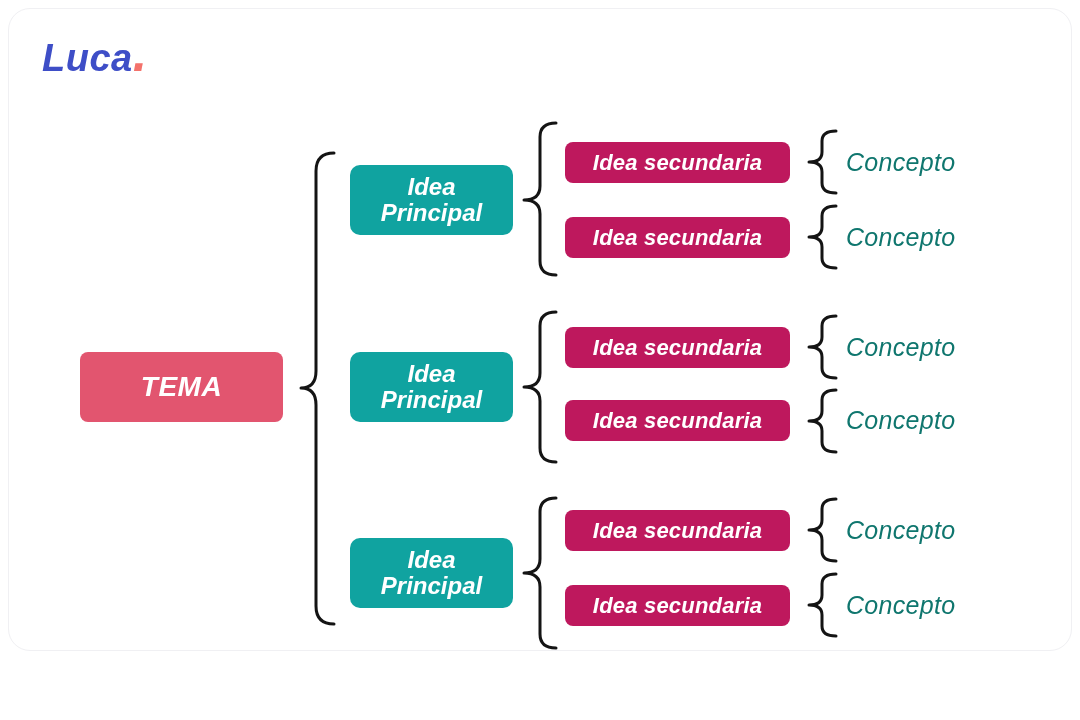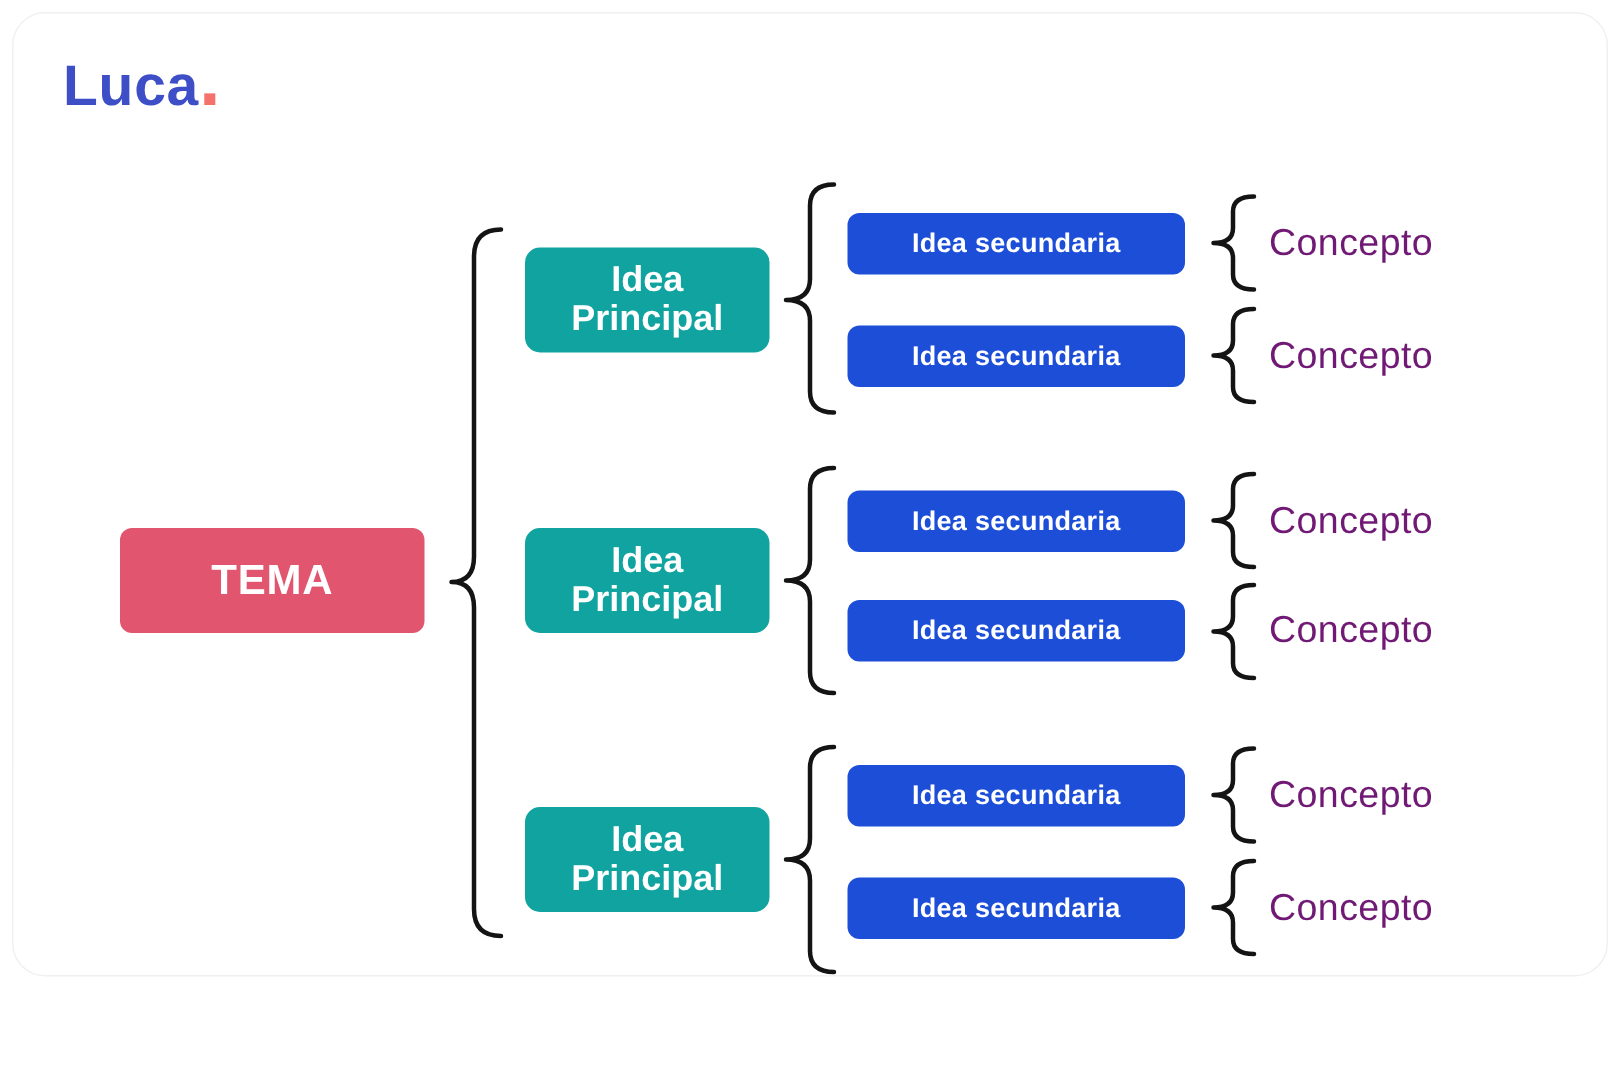--- a/index.html
+++ b/index.html
@@ -7,20 +7,21 @@
     padding: 0;
     background: #ffffff;
     font-family: "Liberation Sans", sans-serif;
   }
   .canvas {
     position: relative;
     width: 1080px;
     height: 659px;
     background: #ffffff;
     overflow: hidden;
+    font-style: italic;
   }
   .frame {
     position: absolute;
     inset: 8px;
     border: 1px solid #f0f0f3;
     border-radius: 22px;
     pointer-events: none;
   }
   
   .logo {
@@ -70,39 +71,39 @@
     line-height: 26px;
     padding: 0 22px;
   }
   .main.g1 { top: 165px; }
   .main.g2 { top: 352px; }
   .main.g3 { top: 538px; }
   .sec {
     left: 565px;
     width: 225px;
     height: 41px;
-    background: #1d4ed8;
+    background: #be185d;
     border-radius: 8px;
-    font-size: 18px;
+    font-size: 22px;
     letter-spacing: 0.2px;
   }
   .sec.p11 { top: 142px; }
   .sec.p12 { top: 217px; }
   .sec.p21 { top: 327px; }
   .sec.p22 { top: 400px; }
   .sec.p31 { top: 510px; }
   .sec.p32 { top: 585px; }
   .concept {
     position: absolute;
     left: 846px;
     height: 41px;
     display: flex;
     align-items: center;
     font-size: 25px;
-    color: #701a75;
+    color: #0f766e;
     font-weight: 400;
     letter-spacing: 0.3px;
   }
   .concept.p11 { top: 142px; }
   .concept.p12 { top: 217px; }
   .concept.p21 { top: 327px; }
   .concept.p22 { top: 400px; }
   .concept.p31 { top: 510px; }
   .concept.p32 { top: 585px; }
   .braces {

